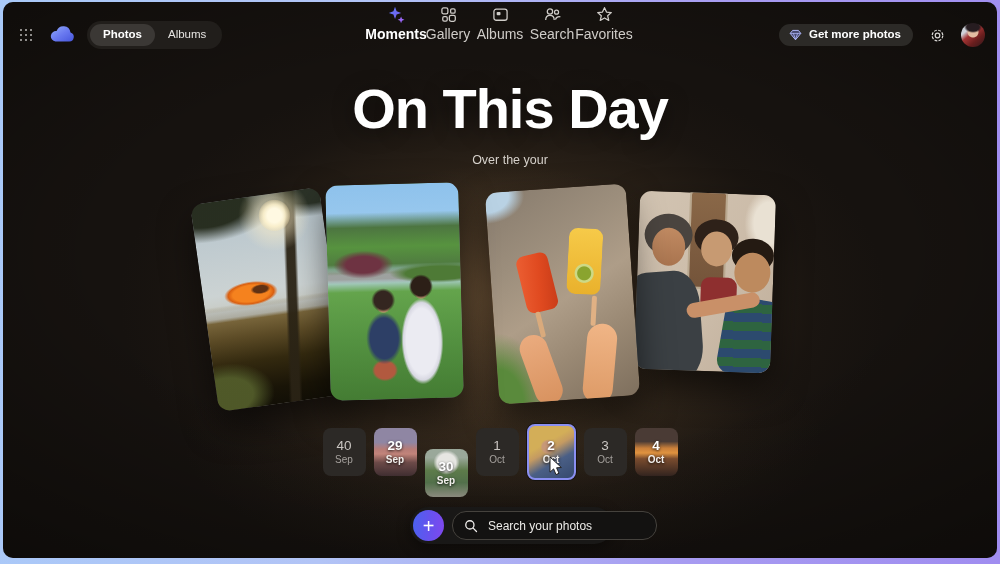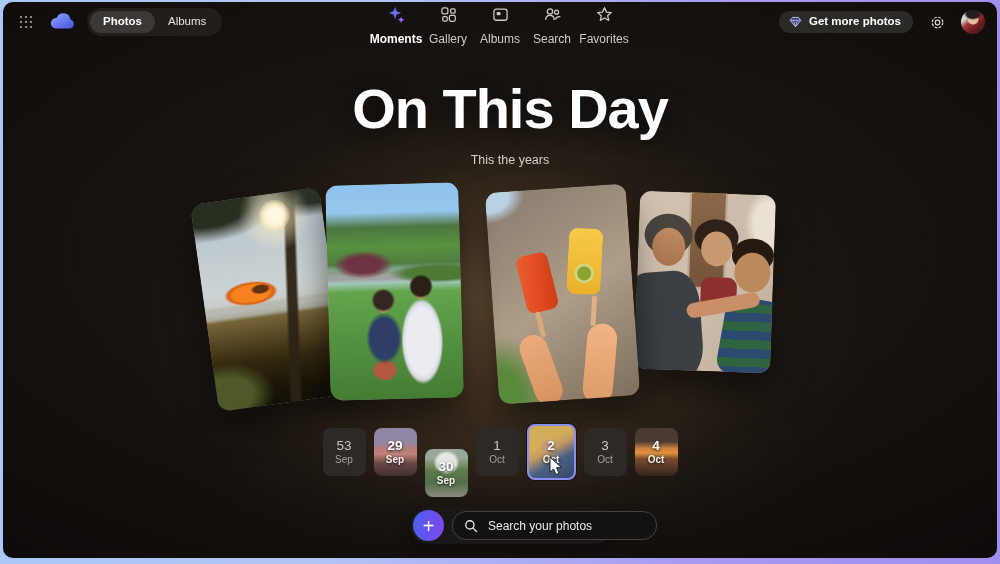--- a/index.html
+++ b/index.html
@@ -16,32 +16,32 @@
     background:
       radial-gradient(ellipse 300px 190px at 500px 295px, rgba(173,132,86,.30) 0%, transparent 70%),
       radial-gradient(ellipse 480px 300px at 500px 300px, rgba(150,112,70,.38) 0%, rgba(108,82,52,.22) 45%, rgba(60,45,30,.10) 65%, transparent 80%),
       radial-gradient(ellipse 430px 170px at 500px 440px, rgba(120,92,58,.16) 0%, transparent 75%);
   }
   .vignette{position:absolute;inset:0;pointer-events:none;
     background:radial-gradient(ellipse 95% 85% at 50% 45%, transparent 42%, rgba(0,0,0,.42) 88%);
   }
 
   
-  .topbar{position:absolute;top:0;left:0;right:0;height:40px;display:flex;align-items:center;justify-content:space-between;padding:0 12px;z-index:30;}
+  .topbar{position:absolute;top:0;left:0;right:0;height:40px;display:flex;align-items:center;justify-content:space-between;padding:13px 12px;z-index:30;}
   .tb-left{display:flex;align-items:center;gap:11px;}
   .apps-btn{width:22px;height:22px;display:flex;align-items:center;justify-content:center;cursor:pointer;}
   .dots{display:grid;grid-template-columns:repeat(3,3px);grid-template-rows:repeat(3,3px);gap:2px;}
   .dots i{width:2.6px;height:2.6px;border-radius:50%;background:#b9b7b4;}
   .toggle{display:flex;align-items:center;background:#211e1b;border-radius:15px;padding:3px;}
   .toggle .seg{font-size:11.5px;color:#e6e4e1;padding:5px 13px;border-radius:12px;cursor:pointer;line-height:1;}
   .toggle .seg.active{background:#3b3835;color:#fff;font-weight:700;}
   .nav{position:absolute;left:50%;top:4px;transform:translateX(-50%);display:flex;gap:8px;}
   .nav-item{width:44px;display:flex;flex-direction:column;align-items:center;cursor:pointer;}
   .nav-item svg{width:17px;height:17px;}
-  .nav-item .lbl{font-size:12px;color:#cfccc8;margin-top:9px;white-space:nowrap;}
+  .nav-item .lbl{font-size:14px;color:#cfccc8;margin-top:3px;white-space:nowrap;}
   .nav-item.active .lbl{color:#fff;font-weight:700;}
   .tb-right{display:flex;align-items:center;gap:14px;}
   .storage-btn{display:flex;align-items:center;gap:7px;background:#2c2a27;border-radius:12px;padding:5px 12px 5px 10px;cursor:pointer;}
   .storage-btn .lbl{font-size:11.5px;color:#fff;font-weight:600;line-height:1;}
   .gear-btn{width:20px;height:20px;display:flex;align-items:center;justify-content:center;cursor:pointer;}
   .avatar{width:24px;height:24px;border-radius:50%;cursor:pointer;overflow:hidden;
     background:
       radial-gradient(ellipse 9px 6px at 12px 4px, #261c20 0 70%, transparent 100%),
       radial-gradient(circle 6px at 12px 9px, #e3bda2 0 5px, transparent 6px),
       linear-gradient(140deg,#cfd3da 0 28%,#a33434 44%,#6a1e1e 68%,#2e181b 100%);
@@ -267,26 +267,26 @@
           <circle cx="9" cy="9" r="2.4" stroke-width="1.3"></circle>
           <circle cx="9" cy="9" r="5.6" stroke-width="1.3" stroke-dasharray="3 1.4"></circle>
         </svg>
       </div>
       <div class="avatar"></div>
     </div>
   </div>
 
   <div class="hero">
     <div class="title">On This Day</div>
-    <div class="subtitle">This the years</div>
+    <div class="subtitle">Over the your</div>
   </div>
 
   <div class="dates">
     <div class="tile">
-      <span class="day">53</span>
+      <span class="day">40</span>
       <span class="mon">Sep</span>
     </div>
     <div class="tile photo bg-sunset">
       <span class="day">29</span>
       <span class="mon">Sep</span>
     </div>
     <div class="tile photo bg-blossom">
       <span class="day">30</span>
       <span class="mon">Sep</span>
     </div>

